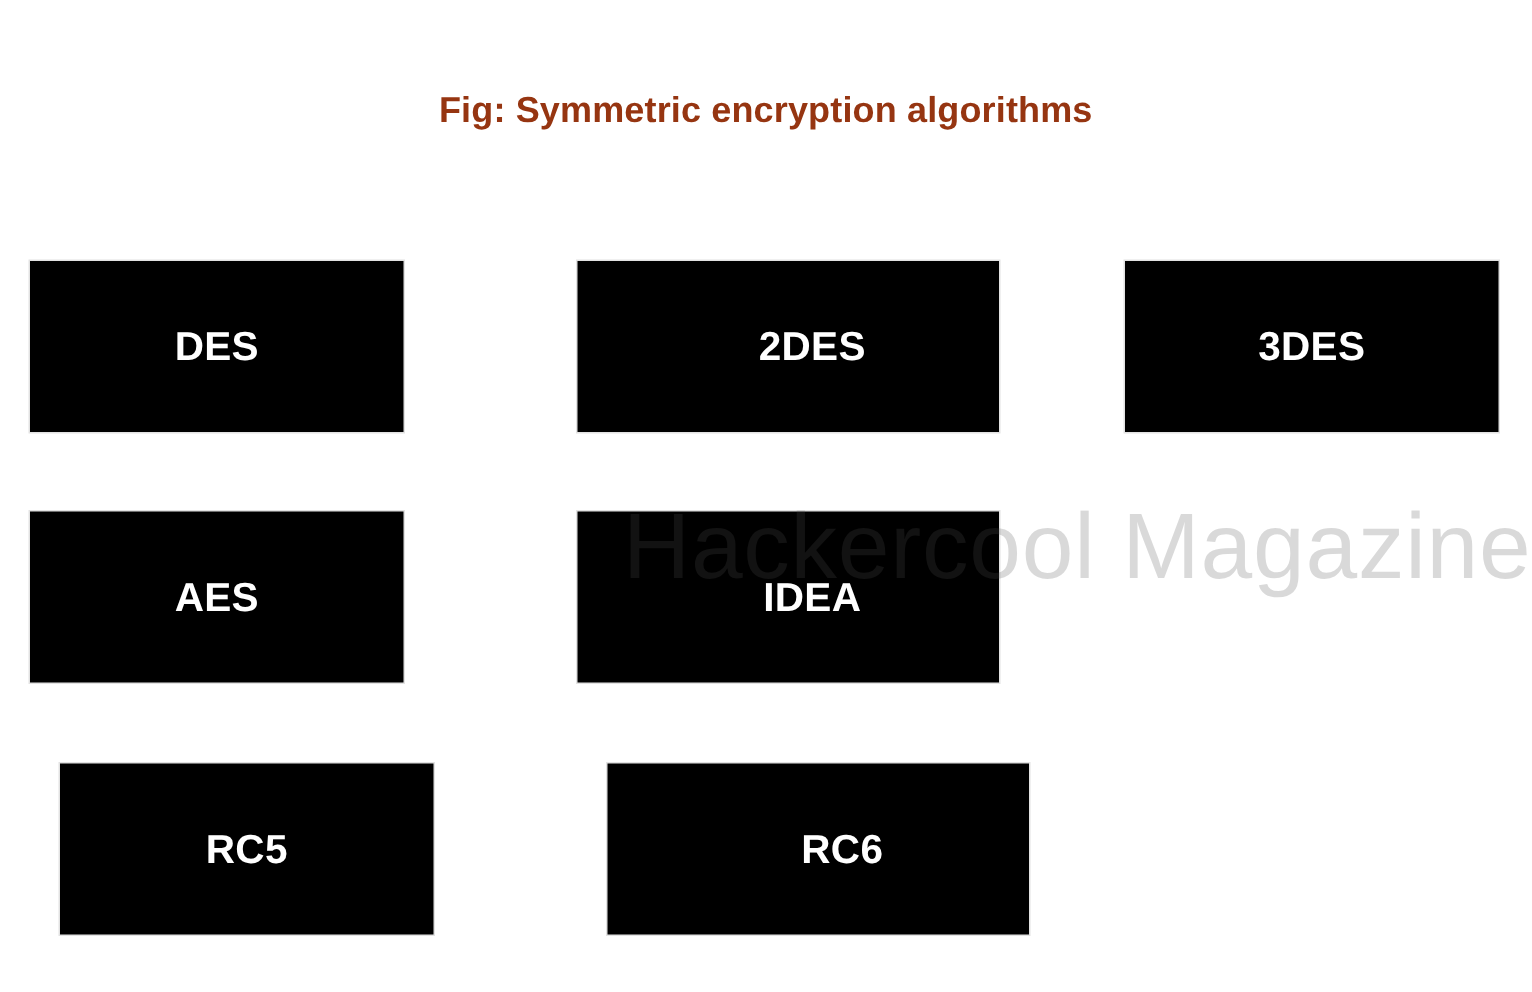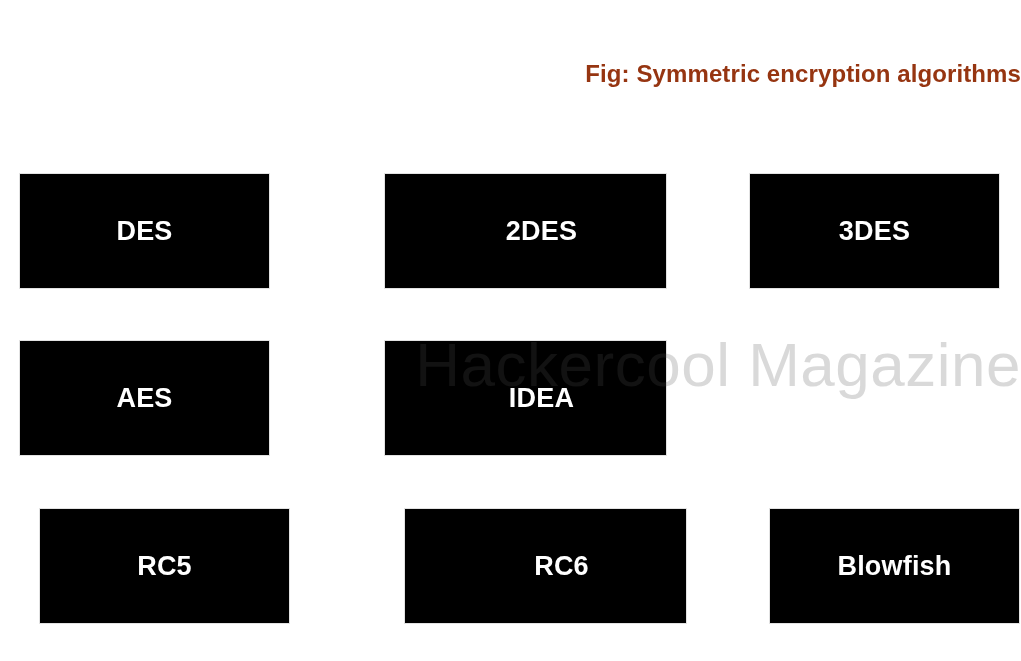--- a/index.html
+++ b/index.html
@@ -15,21 +15,21 @@
     width: 1021px;
     height: 661px;
     background: #ffffff;
     overflow: hidden;
   }
   #figure-title {
     position: absolute;
     left: 0;
     right: 0;
     top: 60px;
-    text-align: right;
+    text-align: center;
     font-size: 24px;
     font-weight: bold;
     color: #963511;
     letter-spacing: 0.1px;
     white-space: nowrap;
   }
   #watermark {
     position: absolute;
     left: 0;
     right: 0;
@@ -110,21 +110,18 @@
 
 
     <div class="algo-box col-0 row-2">
       <span class="algo-label">RC5</span>
     </div>
 
     <div class="algo-box col-1 row-2">
       <span class="algo-label">RC6</span>
     </div>
 
-    <div class="algo-box col-2 row-2">
-      <span class="algo-label">Blowfish</span>
-    </div>
 
   </div>
 
   <div id="watermark">Hackercool Magazine</div>
 
 </div>
 
 </body></html>

